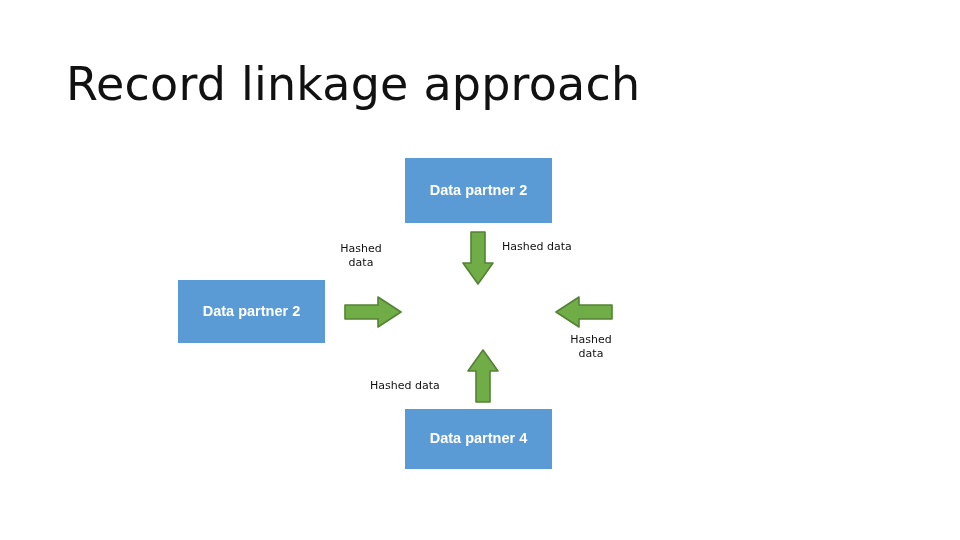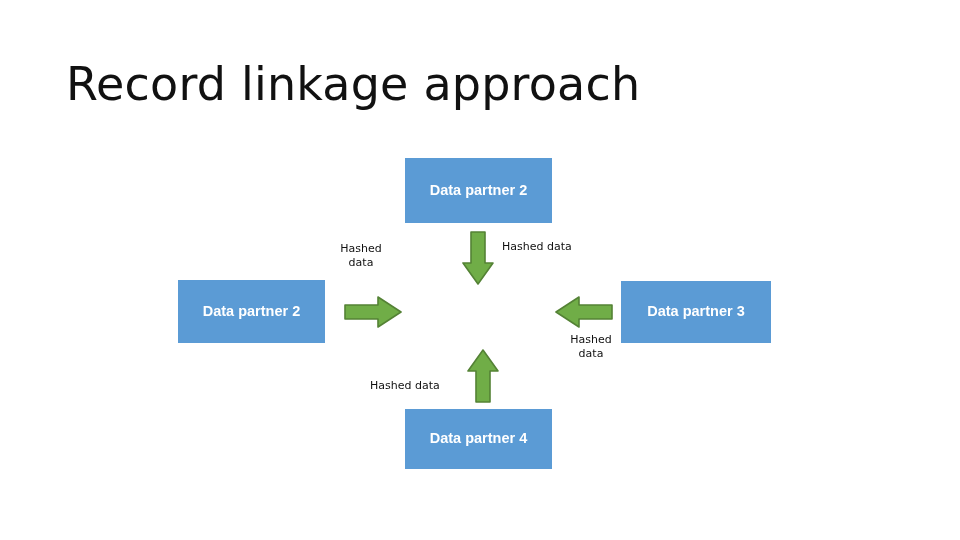--- a/index.html
+++ b/index.html
@@ -153,23 +153,20 @@
 
   <div class="node node-blue" id="node-partner-2">
     <span>Data partner 2</span>
   </div>
 
   <div class="node node-blue" id="node-partner-1">
     <span>Data partner 2</span>
   </div>
 
 
-  <div class="node node-blue" id="node-partner-3">
-    <span>Data partner 3</span>
-  </div>
 
   <div class="node node-blue" id="node-partner-4">
     <span>Data partner 4</span>
   </div>
 
   <svg class="arrow" id="arrow-left" viewBox="0 0 58 32">
     <polygon points="1,9 34,9 34,1 57,16 34,31 34,23 1,23" fill="#70AD47" stroke="#548235" stroke-width="1.6" stroke-linejoin="round"></polygon>
   </svg>
 
   <svg class="arrow" id="arrow-right" viewBox="0 0 58 32">

